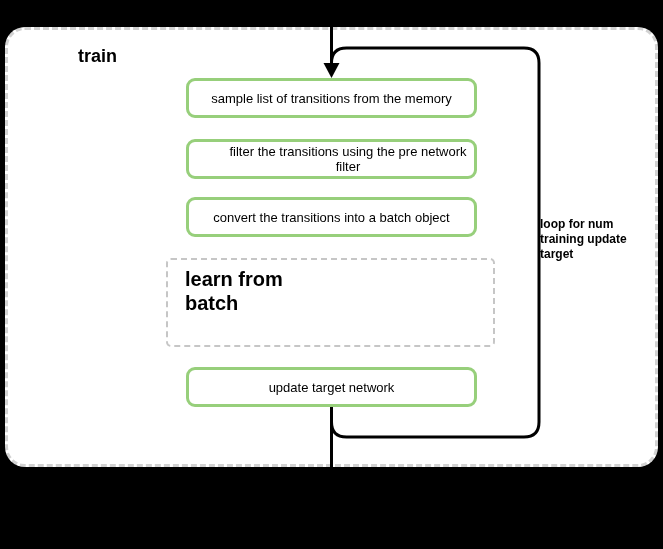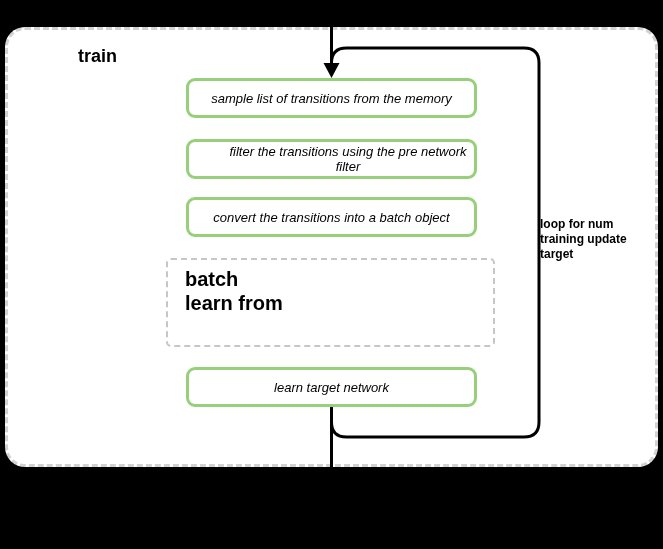--- a/index.html
+++ b/index.html
@@ -53,21 +53,20 @@
     background: #ffffff;
     border: 3px solid #97cf7b;
     border-radius: 9px;
     box-sizing: border-box;
     display: flex;
     align-items: center;
     justify-content: center;
     text-align: center;
     font-size: 13px;
     z-index: 2;
-    font-style: italic;
   }
   .step-1 { top: 78px; }
   .step-2 { top: 139px; padding-left: 33px; }
   .step-3 { top: 197px; }
   .step-final { top: 367px; }
   .subprocess-box {
     position: absolute;
     left: 166px;
     top: 258px;
     width: 329px;
@@ -117,25 +116,25 @@
 
 <div class="step-box step-2">
   <span>filter the transitions using the pre network filter</span>
 </div>
 
 <div class="step-box step-3">
   <span>convert the transitions into a batch object</span>
 </div>
 
 <div class="subprocess-box">
+  <div>learn from</div>
   <div>batch</div>
-  <div>learn from</div>
 </div>
 
 <div class="step-box step-final">
-  <span>learn target network</span>
+  <span>update target network</span>
 </div>
 
 <div class="loop-label">
   <div>loop for num</div>
   <div>training update</div>
   <div>target</div>
 </div>
 
 </body></html>

